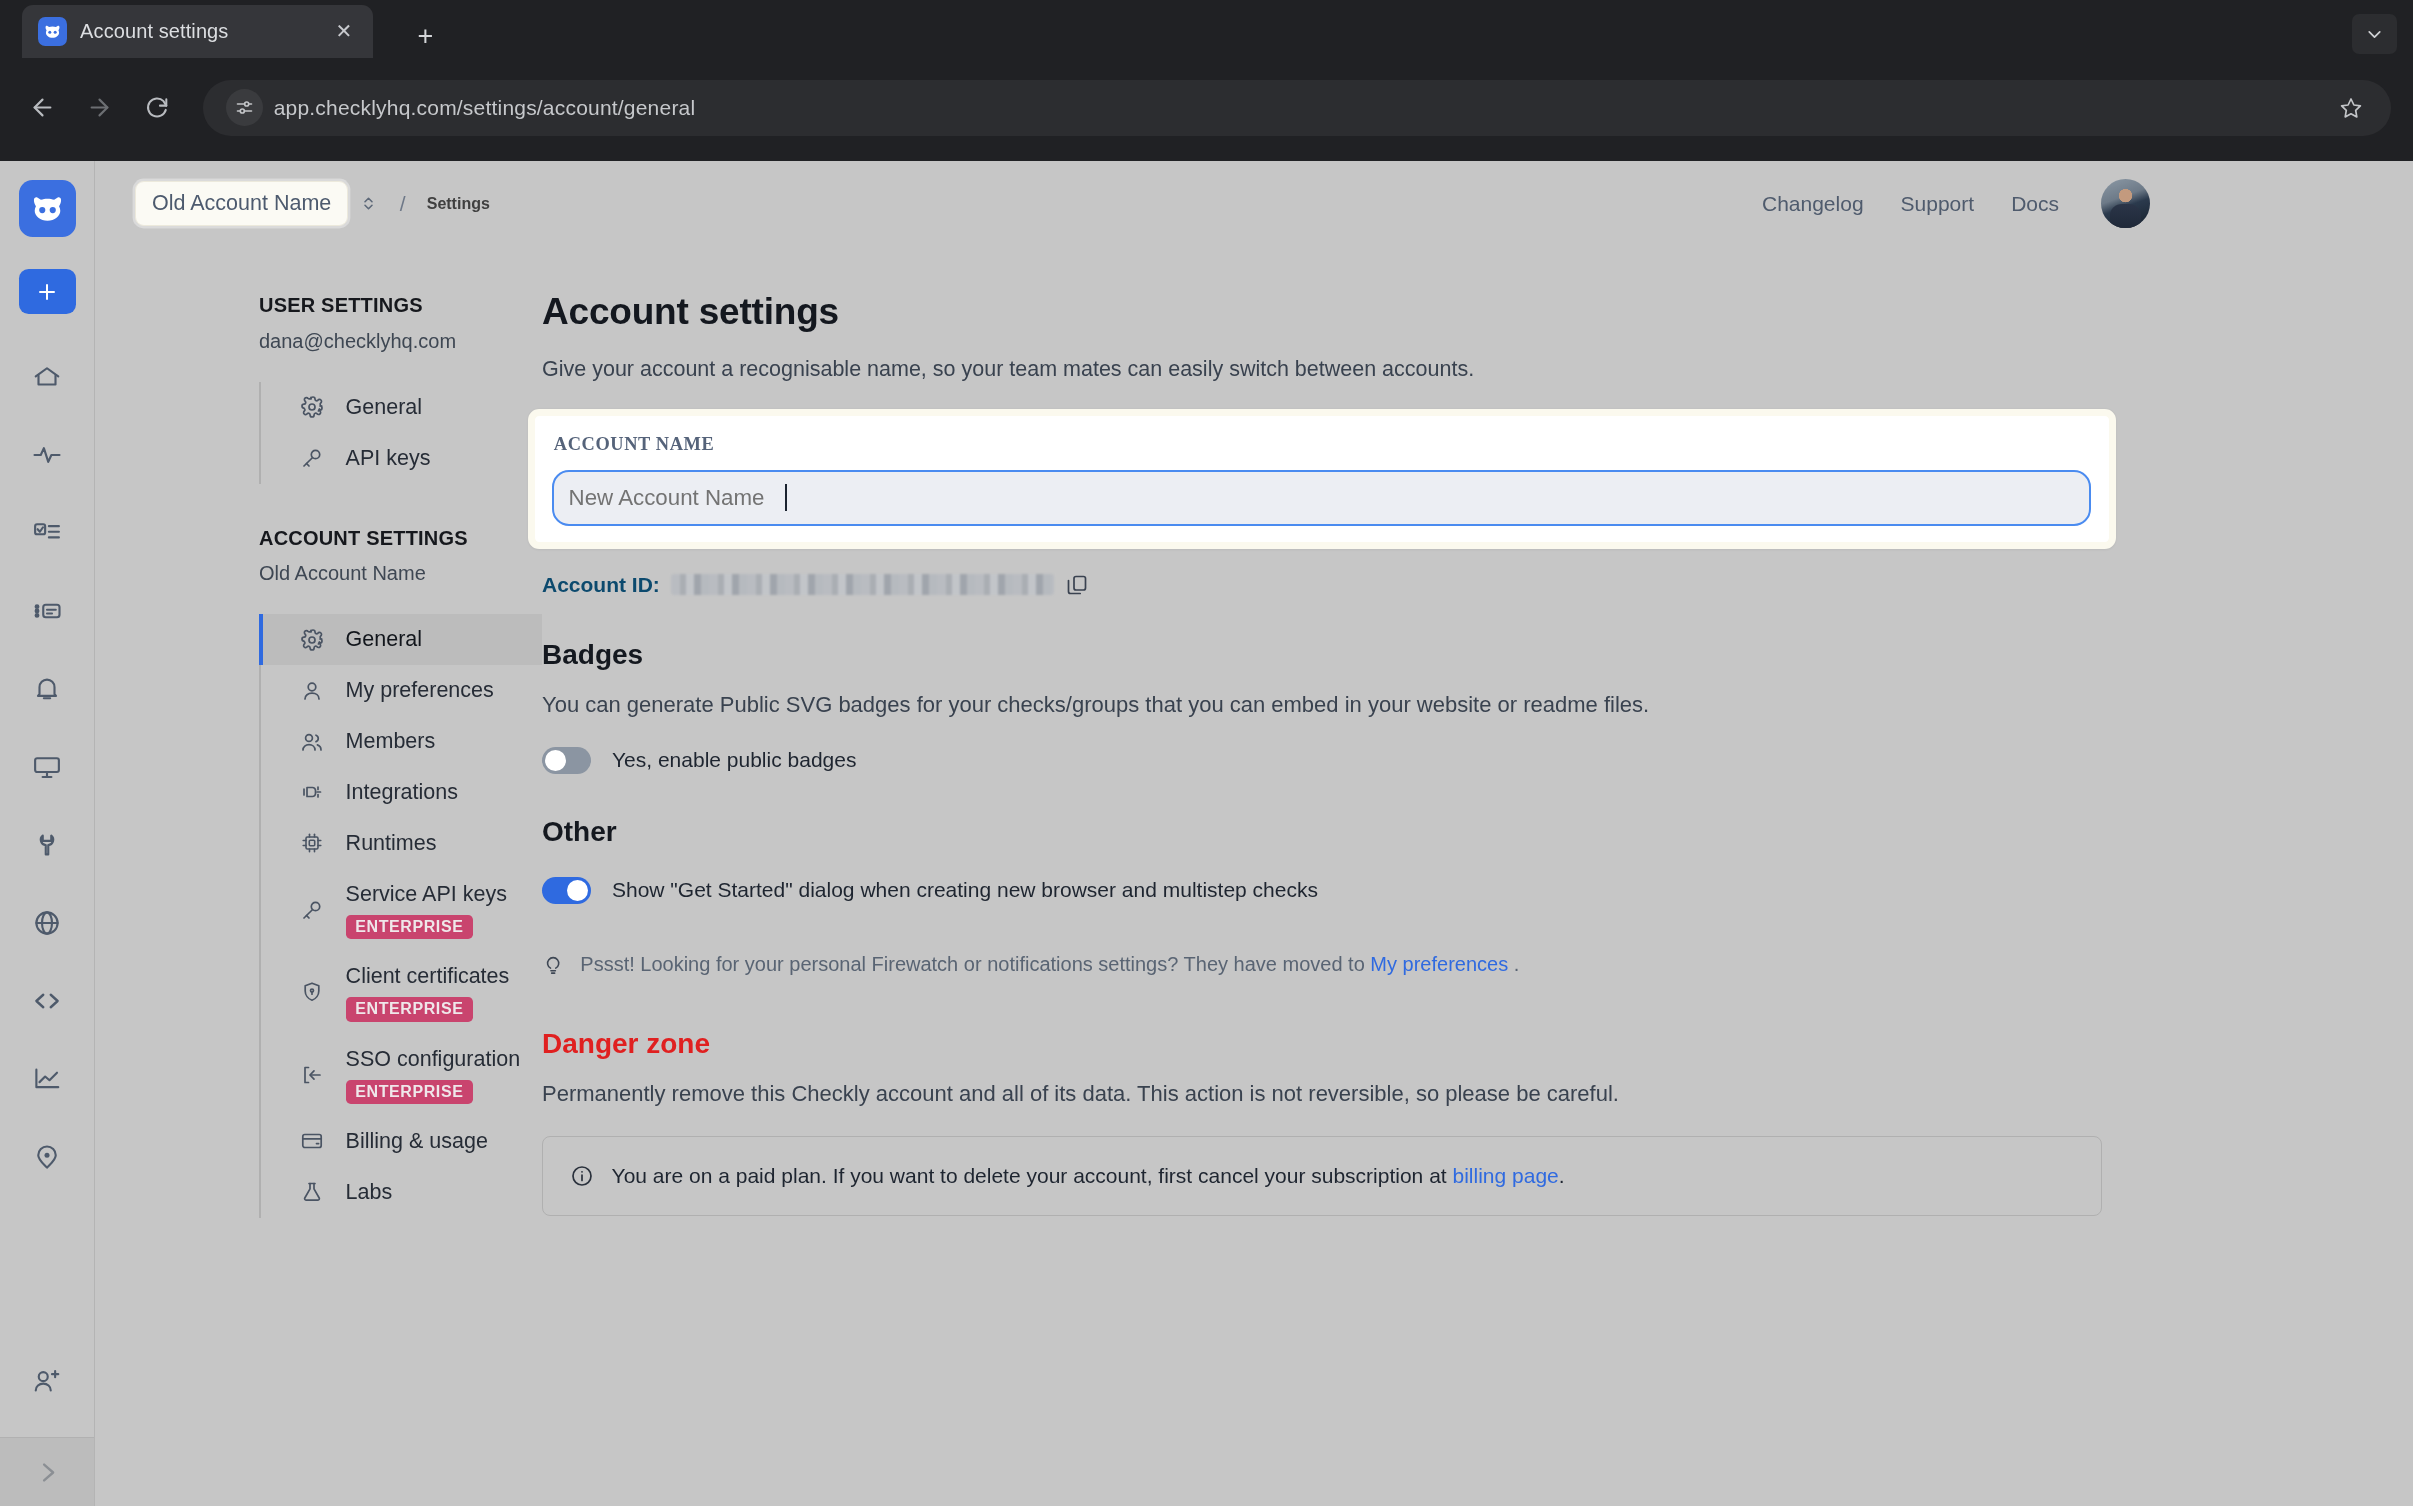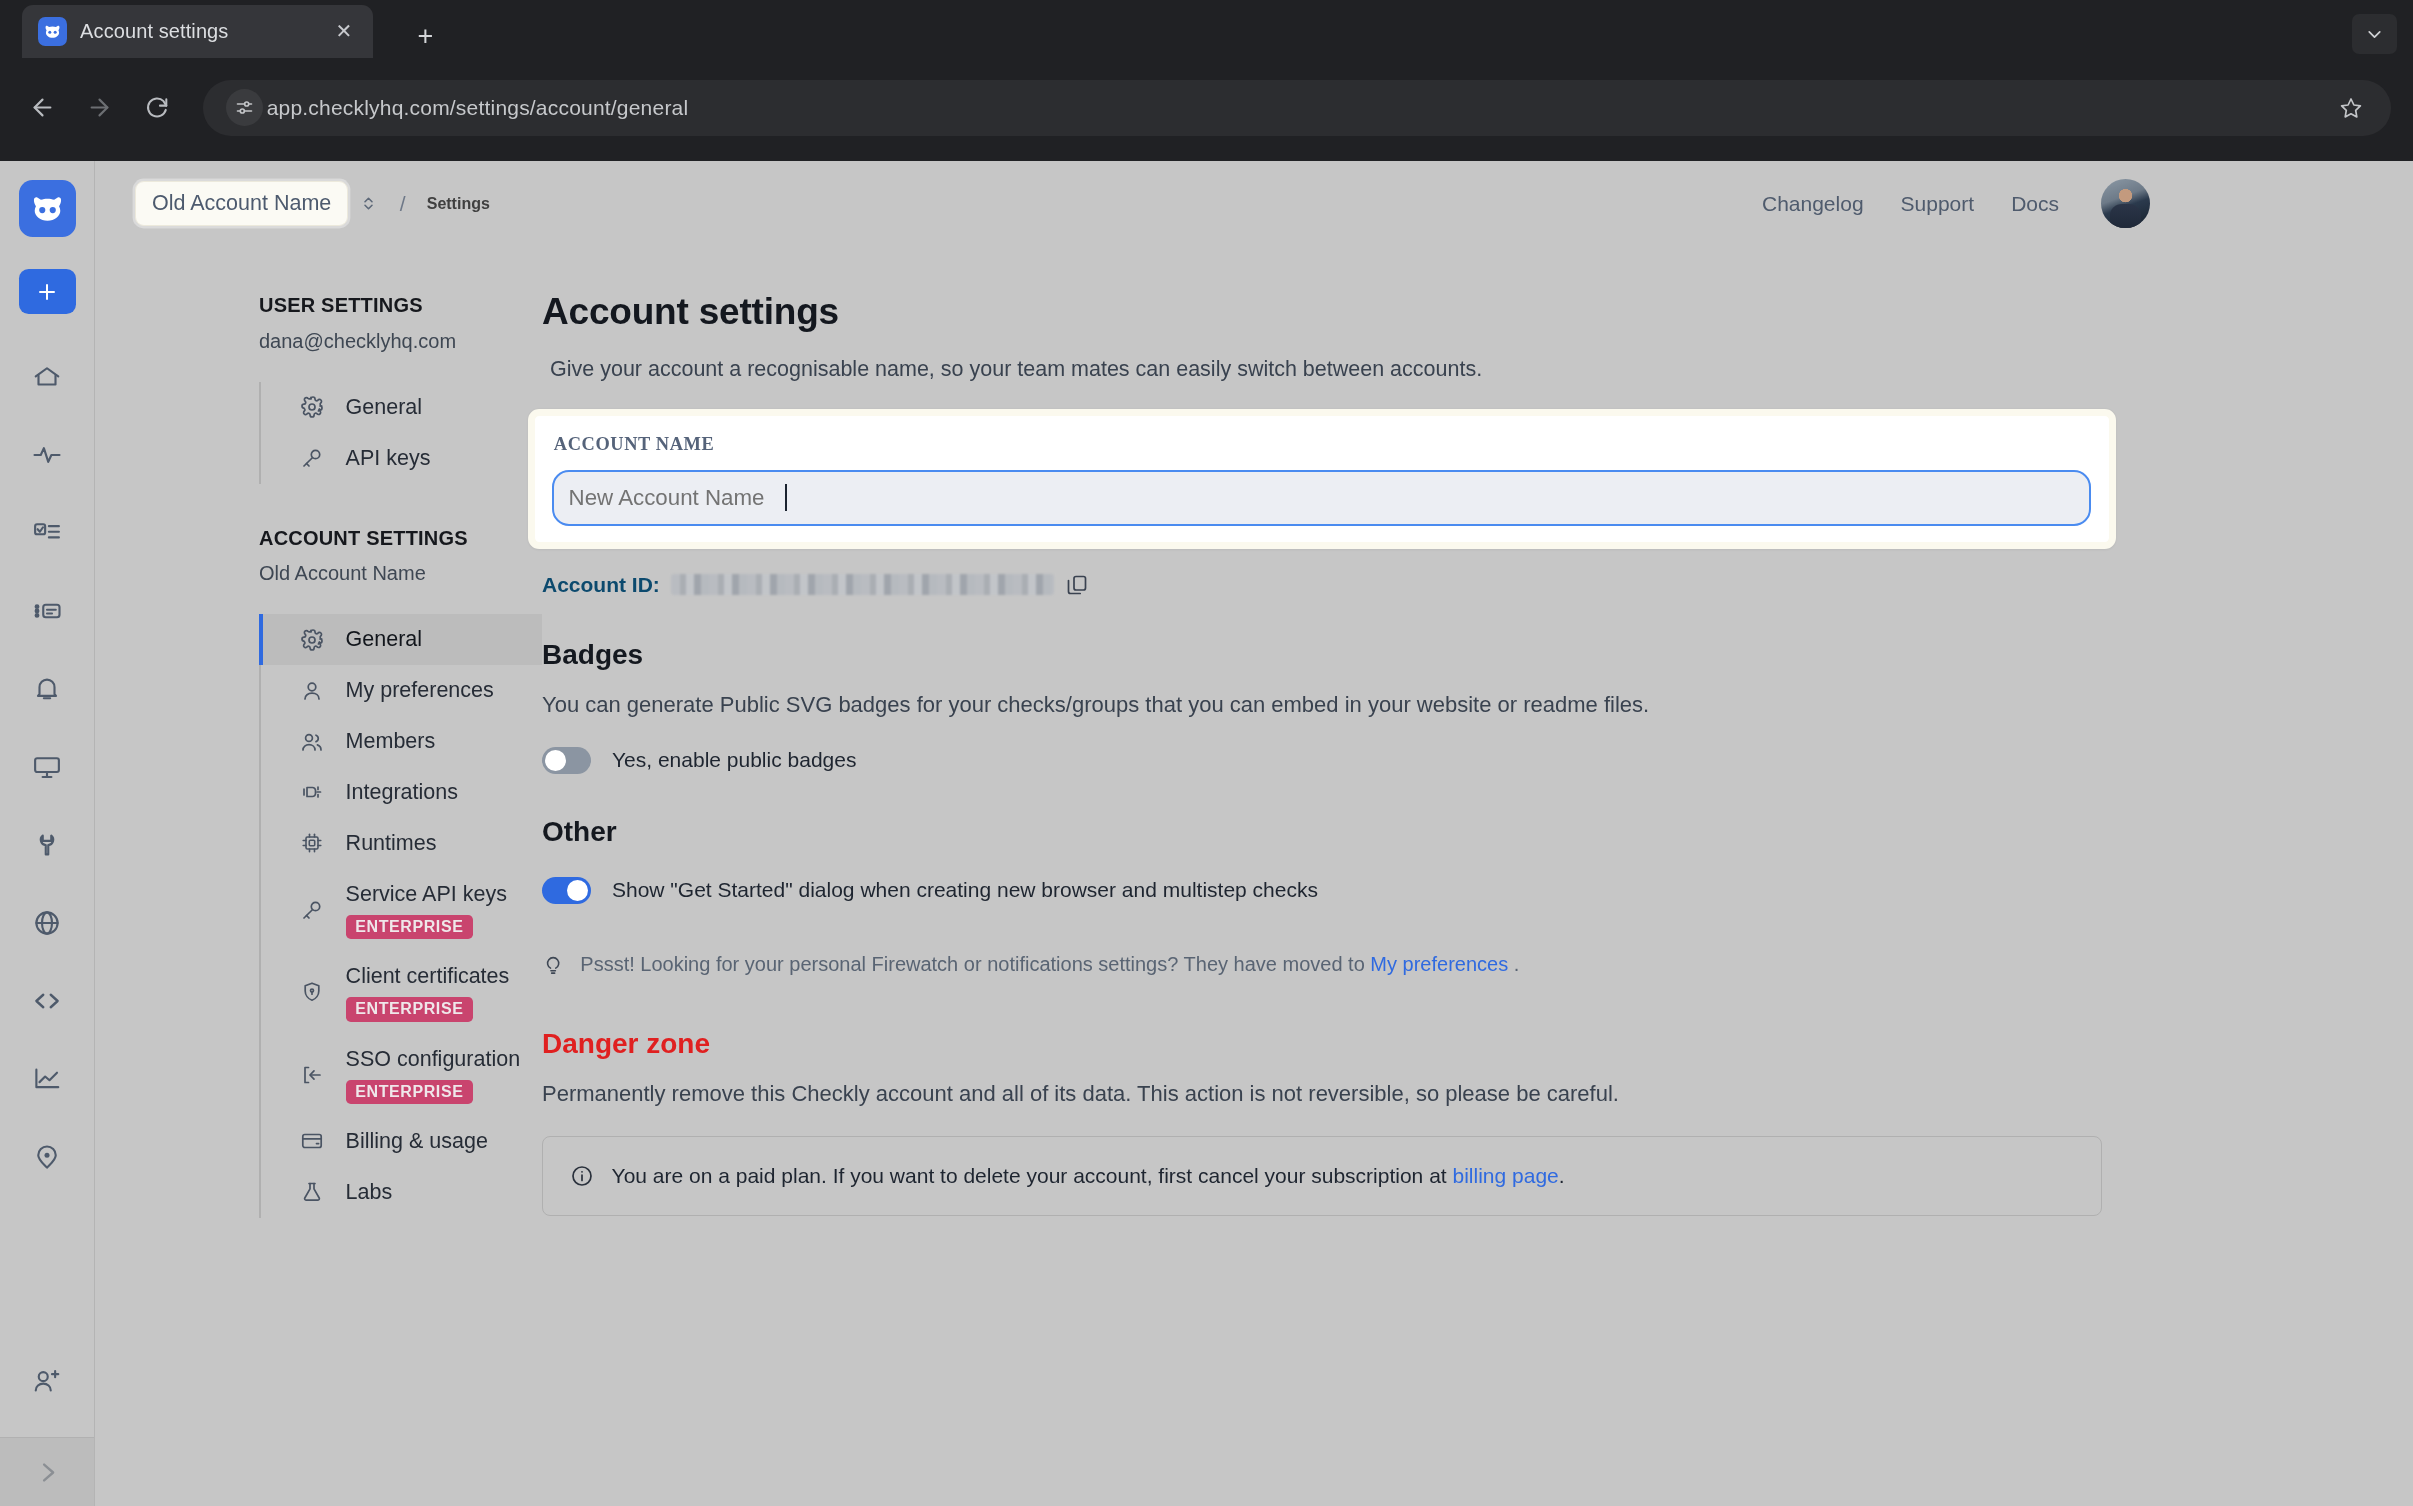--- a/index.html
+++ b/index.html
@@ -43,21 +43,21 @@
   .omnibar { height:101px; display:flex; align-items:center; padding:0 0 8px 0; }
   .navbtn {
     width:46px;height:46px;margin-left:11.2px;display:flex;align-items:center;justify-content:center;
     color:#b9bcc0; flex:0 0 auto;
   }
   .navbtn.first { margin-left:19px; }
   .navbtn.disabled { color:#6c6f73; }
   .urlbox {
     margin-left:24px; margin-right:22.3px; flex:1 1 auto; height:56px;
     background:#2c2d30; border-radius:29px; display:flex; align-items:center;
-    padding:0 22.3px; gap:4px;
+    padding:0 22.3px; gap:11px;
   }
   .urlbox .icon-pill {
     width:37px;height:37px;border-radius:50%;background:#3a3b3e;
     display:flex;align-items:center;justify-content:center;color:#c3c5c8; flex:0 0 auto;
   }
   .urltext { color:#c6c8cb; font-size:21px; flex:1 1 auto; white-space:nowrap; overflow:hidden; letter-spacing:0.2px; }
   .starbtn { width:35px;height:35px;display:flex;align-items:center;justify-content:center;color:#c3c5c8;flex:0 0 auto;}
 
   
   .app { width:2180px; height:1345px; display:flex; background:#c6c6c6; position:relative; }
@@ -136,21 +136,21 @@
   .navitem.active { background:#bcbcbc; border-left-color:#2f6ae0; }
   .navitem.active .lbl { color:#12161c; }
   .badge-ent {
     display:inline-block; margin-top:7.2px; background:#c9446e; color:#efe7ea;
     font-size:16px; font-weight:700; letter-spacing:0.6px; padding:3.2px 9.6px; border-radius:4.8px;
   }
 
   
   .panel { flex:1 1 auto; padding:45px 0 0 0; min-width:0; position:relative; }
   .panel h1 { font-size:37px; font-weight:700; color:#14181f; letter-spacing:-0.2px; }
-  .panel .lede { font-size:21.5px; color:#39424f; margin-top:24px;margin-left:8px; }
+  .panel .lede { font-size:21.5px; color:#39424f; margin-top:24px; }
 
   .highlight-card {
     margin-top:27px; margin-left:-14.4px; width:1588px;
     background:#ffffff; border:7.2px solid #fbf9ee; border-radius:11.2px;
     padding:17.6px 17.6px 16px 17.6px;
     box-shadow:0 0.8px 2.4px rgba(0,0,0,.06);
   }
   .field-label {
     font-size:18.4px; font-weight:700; color:#55637a; letter-spacing:0.6px; margin-bottom:15px; padding-left:1.6px;font-family:Liberation Serif, serif;
   }

